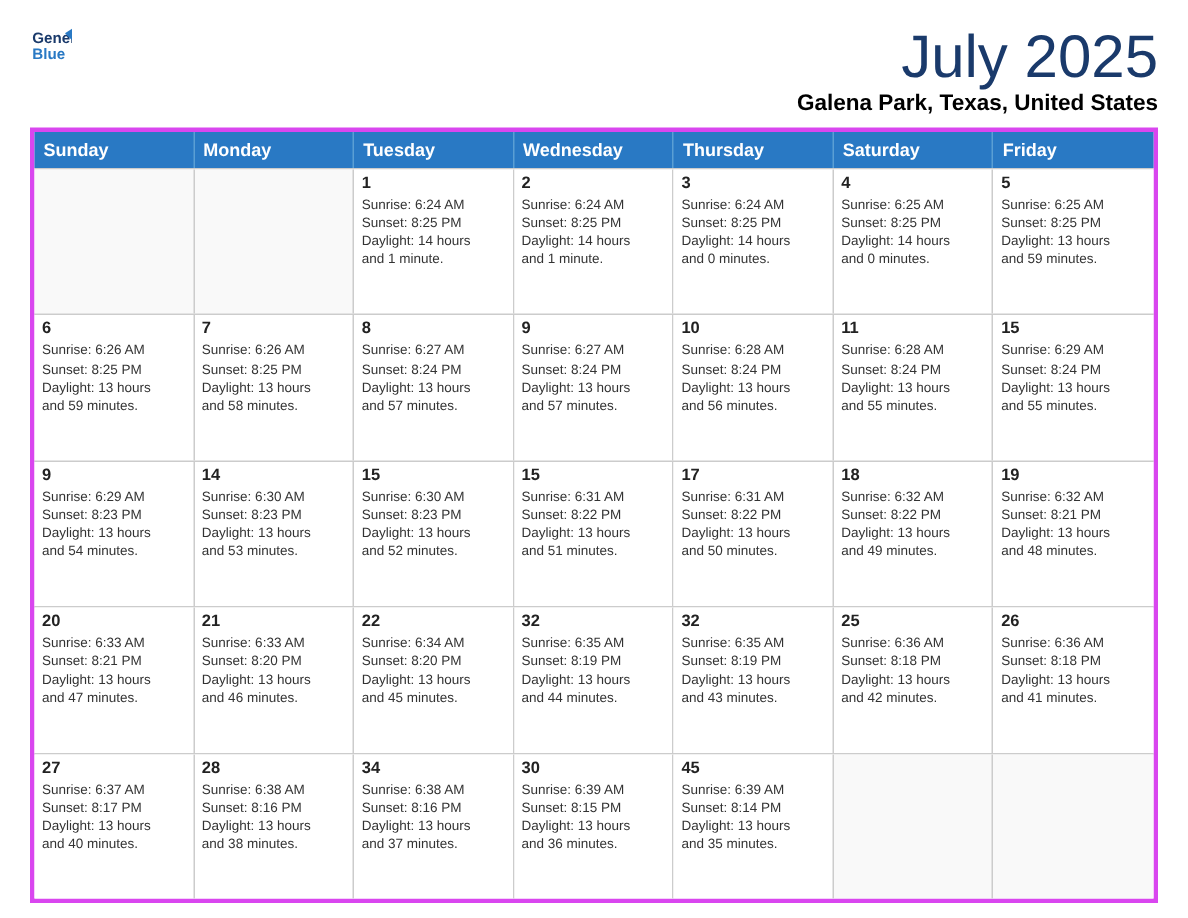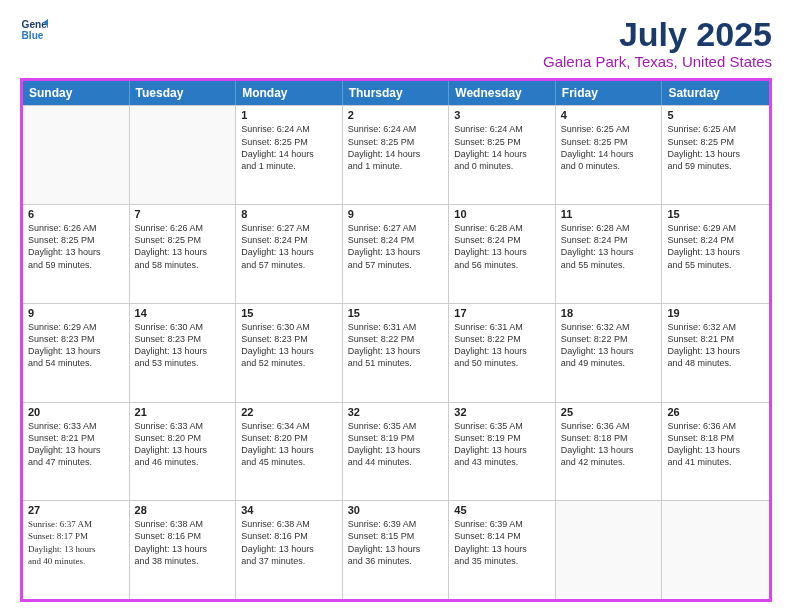--- a/index.html
+++ b/index.html
@@ -29,29 +29,29 @@
       gap: 4px;
     }
     .logo-icon {
       width: 28px;
       height: 28px;
     }
     .title-block {
       text-align: right;
     }
     .main-title {
-      font-size: 34px;
-      font-weight: bold;
+      font-size: 40px;
+      font-weight: normal;
       color: #1a3a6b;
       line-height: 1.1;
     }
     .subtitle {
       font-size: 15px;
-      color: #a21caf;
-      font-weight: normal;
+      color: #000000;
+      font-weight: bold;
     }
     .calendar {
       flex: 1;
       display: flex;
       flex-direction: column;
       border: 3px solid #d946ef;
     }
     .cal-header {
       display: grid;
       grid-template-columns: repeat(7, 1fr);
@@ -118,26 +118,26 @@
     </div>
     <div class="title-block">
       <div class="main-title">July 2025</div>
       <div class="subtitle">Galena Park, Texas, United States</div>
     </div>
   </div>
 
   <div class="calendar">
     <div class="cal-header">
     <div class="cal-header-cell">Sunday</div>
+        <div class="cal-header-cell">Monday</div>
         <div class="cal-header-cell">Tuesday</div>
-        <div class="cal-header-cell">Monday</div>
+        <div class="cal-header-cell">Wednesday</div>
         <div class="cal-header-cell">Thursday</div>
-        <div class="cal-header-cell">Wednesday</div>
+        <div class="cal-header-cell">Saturday</div>
         <div class="cal-header-cell">Friday</div>
-        <div class="cal-header-cell">Saturday</div>
       </div>
     <div class="cal-body">
     <div class="cal-row">
           <div class="cal-cell empty"></div>
           <div class="cal-cell empty"></div>
           <div class="cal-cell">
             <span class="day-num">1</span>
             <div class="cell-text" style="white-space: pre-line;">Sunrise: 6:24 AM
 Sunset: 8:25 PM
 Daylight: 14 hours
@@ -321,21 +321,21 @@
             <span class="day-num">26</span>
             <div class="cell-text" style="white-space: pre-line;">Sunrise: 6:36 AM
 Sunset: 8:18 PM
 Daylight: 13 hours
 and 41 minutes.</div>
           </div>
         </div>
         <div class="cal-row">
           <div class="cal-cell">
             <span class="day-num">27</span>
-            <div class="cell-text" style="white-space: pre-line; font-family: Liberation Serif, serif;">Sunrise: 6:37 AM
+            <div class="cell-text" style="white-space: pre-line;">Sunrise: 6:37 AM
 Sunset: 8:17 PM
 Daylight: 13 hours
 and 40 minutes.</div>
           </div>
           <div class="cal-cell">
             <span class="day-num">28</span>
             <div class="cell-text" style="white-space: pre-line;">Sunrise: 6:38 AM
 Sunset: 8:16 PM
 Daylight: 13 hours
 and 38 minutes.</div>

